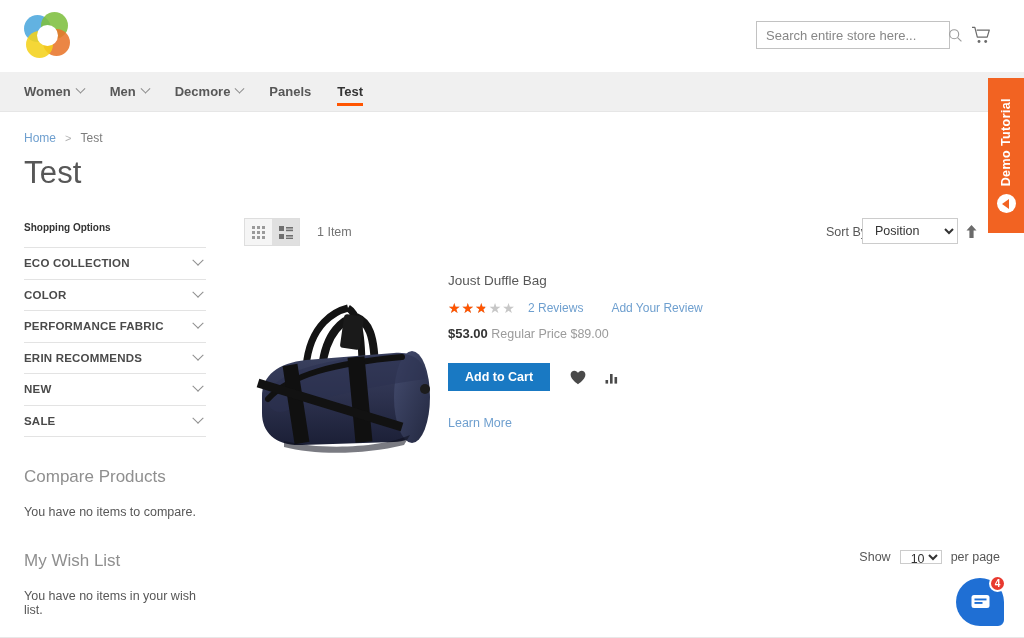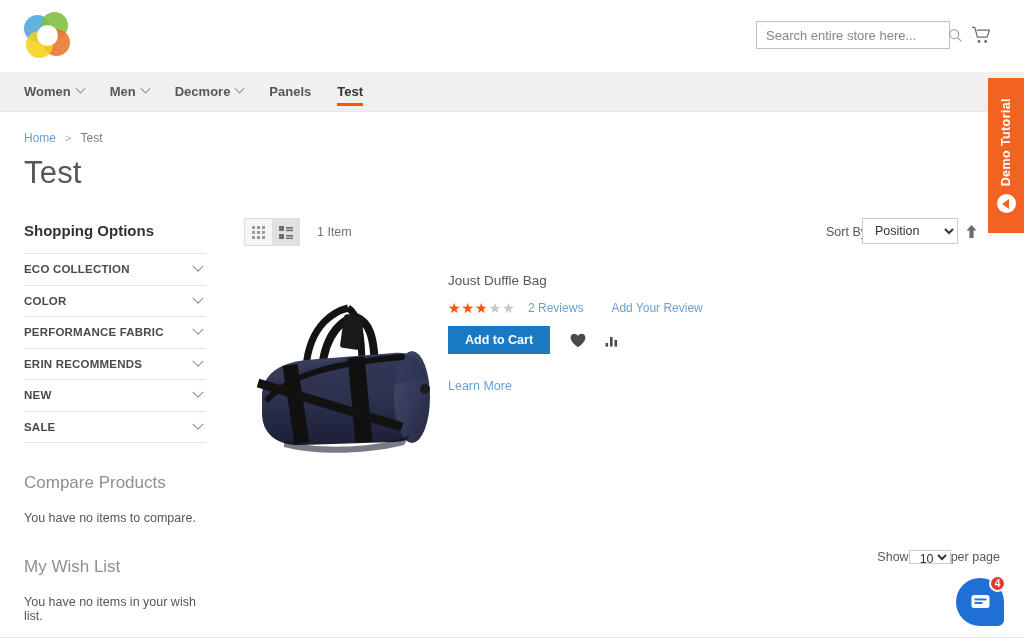--- a/index.html
+++ b/index.html
@@ -92,21 +92,21 @@
   .crumb-current { color: #7d7d7d; }
 
   .page-title {
     position: absolute; left: 24px; top: 155px;
     font-size: 31px; font-weight: 300; color: #575757; letter-spacing: .2px;
   }
 
   
   .sidebar { position: absolute; left: 24px; top: 222px; width: 182px; }
   .sidebar-heading {
-    font-size: 15px; font-weight: bold; color: #333; padding-bottom: 14px;
+    font-size: 10px; font-weight: bold; color: #333; padding-bottom: 14px;
   }
   .filter-list { border-top: 1px solid #e3e3e3; }
   .filter-item {
     height: 31.5px; display: flex; align-items: center; justify-content: space-between;
     border-bottom: 1px solid #e3e3e3; cursor: pointer;
   }
   .filter-label { font-size: 11.5px; font-weight: bold; color: #4a4a4a; letter-spacing: .2px; }
   .filter-chev {
     width: 8px; height: 8px; margin-right: 4px;
     border-right: 1.5px solid #8f8f8f; border-bottom: 1.5px solid #8f8f8f;
@@ -183,21 +183,21 @@
     display: flex; align-items: center; justify-content: center;
     width: 28px; height: 28px;
   }
   .wishlist-btn { margin-left: 14px; }
   .compare-btn { margin-left: 6px; }
   .learn-more { font-size: 12.5px; color: #6e9fcf; text-decoration: none; cursor: pointer; }
 
   
   .toolbar-bottom {
     position: absolute; right: 24px; top: 550px;
-    display: flex; align-items: center; 
+    display: flex; align-items: center; gap: 9px;
   }
   .show-label, .perpage-label { font-size: 12.5px; color: #575757; }
   .limiter-select {
     width: 42px; height: 14px; border: 1px solid #ccc; background: #fff;
     font-size: 12.5px; color: #333; padding-left: 6px; cursor: pointer;
     font-family: "Liberation Sans", sans-serif;
   }
 
   
   .demo-tab {
@@ -441,20 +441,25 @@
           <span class="stars-bg">★★★★★</span>
           <span class="stars-fg" id="starsFg" style="width: 50%;">★★★★★</span>
         </div>
         <span class="reviews-link">
           <a>2</a>
           <a>Reviews</a>
         </span>
         <a class="add-review">Add Your Review</a>
       </div>
 
+      <div class="price-row">
+        <span class="price-special">$53.00</span>
+        <span class="price-regular-label">Regular Price</span>
+        <span class="price-regular">$89.00</span>
+      </div>
 
       <div class="actions">
         <button class="btn-cart">Add to Cart</button>
         <button class="icon-btn wishlist-btn">
           <svg width="16" height="15" viewBox="0 0 16 15">
             <path d="M8 14.2 C8 14.2 0.6 9.4 0.6 4.8 C0.6 2.3 2.4 0.8 4.4 0.8 C6 0.8 7.3 1.8 8 3 C8.7 1.8 10 0.8 11.6 0.8 C13.6 0.8 15.4 2.3 15.4 4.8 C15.4 9.4 8 14.2 8 14.2 Z" fill="#4a4a4a"></path>
           </svg>
         </button>
         <button class="icon-btn compare-btn">
           <svg width="15" height="14" viewBox="0 0 15 14">

